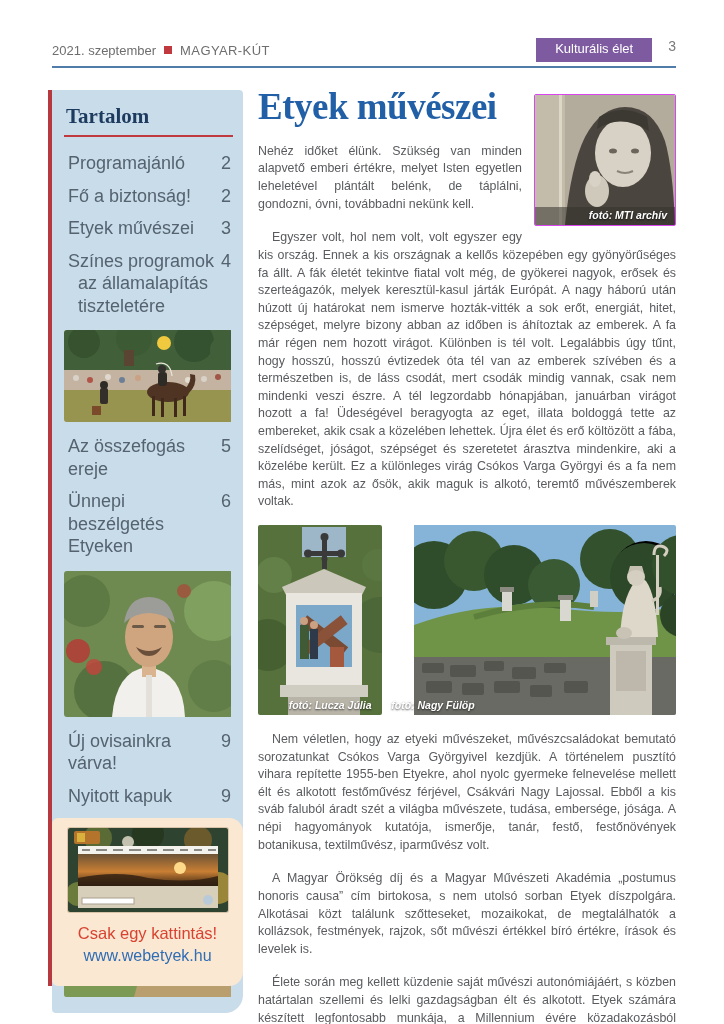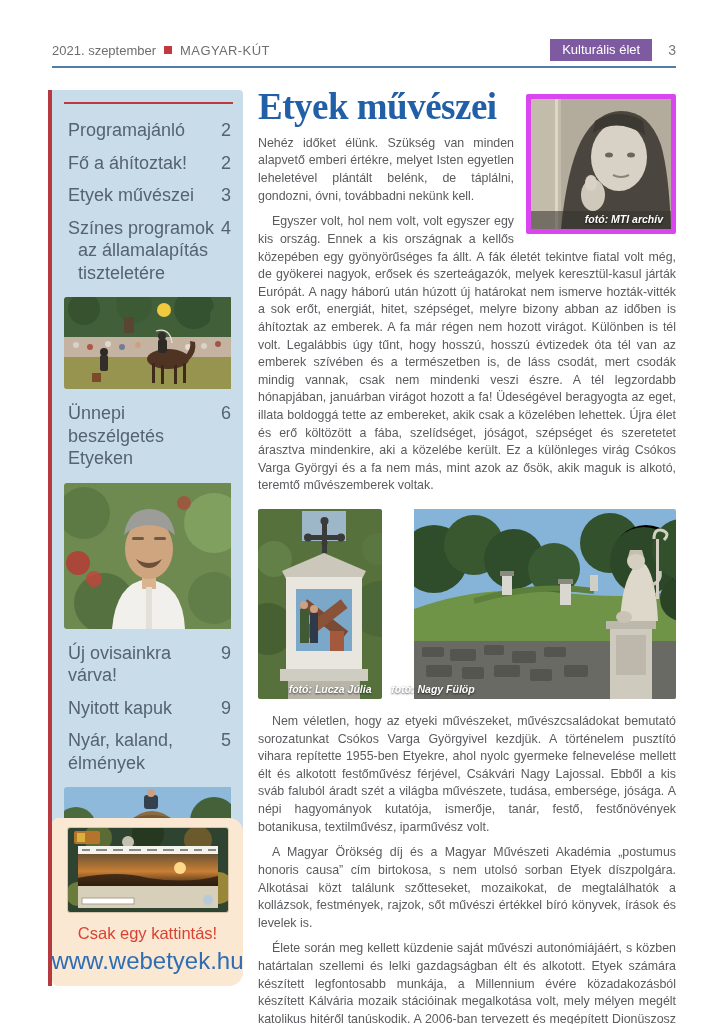--- a/index.html
+++ b/index.html
@@ -3,28 +3,28 @@
 <meta charset="utf-8">
 <style>
   html,body{margin:0;padding:0;}
   body{
     width:724px;height:1024px;position:relative;background:#ffffff;
     font-family:"Liberation Sans",sans-serif;color:#595b5e;overflow:hidden;
   }
   
   .header{
     position:absolute;left:52px;right:48px;top:38px;height:24px;
-    display:flex;align-items:center;font-size:13px;color:#6e6e6e;
+    display:flex;font-size:13px;color:#6e6e6e;
   }
   .header .hdr-left{display:flex;align-items:center;gap:8px;}
   .bullet{width:8px;height:8px;background:#c0393f;display:inline-block;}
   .pub-name{letter-spacing:.4px;}
   .hdr-spacer{flex:1;}
   .badge{
-    background:#7e5ba0;color:#fff;padding:3px 12px;font-size:13px;line-height:16px;
+    background:#7e5ba0;color:#fff;padding:3px 19px;font-size:13px;line-height:16px;
   }
   .page-num{margin-left:16px;color:#7a7a7a;font-size:14px;}
   .hdr-rule{
     position:absolute;left:52px;right:48px;top:66px;height:2px;background:#4f7ca9;
   }
   
   .red-bar{position:absolute;left:48px;top:90px;width:4px;height:896px;background:#b5393f;}
   .sidebar{position:absolute;left:52px;top:90px;width:191px;}
   .side-panel{
     background:#c9dcea;border-radius:0 4px 18px 4px;
@@ -45,43 +45,43 @@
   .side-photo{border-radius:3px;overflow:hidden;margin:8px 0;line-height:0;}
   .side-photo svg{display:block;}
   
   .promo{
     position:absolute;left:52px;top:818px;width:191px;height:168px;box-sizing:border-box;
     background:#fbe8d3;border-radius:6px 14px 14px 6px;
     display:flex;flex-direction:column;align-items:center;padding-top:10px;
   }
   .promo .shot{border-radius:2px;overflow:hidden;line-height:0;box-shadow:0 0 0 1px #d8c3a8;}
   .promo-line1{margin-top:12px;font-size:16.5px;color:#d94230;}
-  .promo-url{margin-top:4px;font-size:24px;color:#2f6db5;}
+  .promo-url{margin-top:4px;font-size:16px;color:#2f6db5;}
   
   .article{position:absolute;left:258px;top:88px;width:418px;}
   .art-title{
     font-family:"Liberation Serif",serif;font-weight:bold;font-size:37px;line-height:1.05;
     color:#215fa7;margin:0 0 8px 0;letter-spacing:-.5px;
   }
   .art-subtitle{
     font-family:"Liberation Serif",serif;font-size:23px;color:#45799f;margin:0 0 16px 0;
   }
   .portrait{
     float:right;width:140px;height:130px;margin:6px 0 8px 12px;position:relative;
-    border:5px solid #d946ef;border-radius:2px;overflow:hidden;line-height:0;
+    border:1px solid #d946ef;border-radius:2px;overflow:hidden;line-height:0;
   }
   .caption{
     position:absolute;bottom:5px;font-size:10.5px;font-style:italic;font-weight:bold;
     color:#fff;text-shadow:0 1px 2px rgba(0,0,0,.65);line-height:1;
   }
   .caption.right{right:8px;}
   .caption.left{left:9px;}
   .caption.center{left:50%;transform:translateX(-50%);white-space:nowrap;}
   .para{
-    font-size:12.4px;line-height:1.42;text-align:justify;margin:8px 0 2px 0;color:#595b5e;
+    font-size:12.4px;line-height:1.42;text-align:justify;margin:16px 0 2px 0;color:#595b5e;
   }
   .para.indent{text-indent:14px;}
   .photo-row{display:flex;gap:0;margin:12px 0 14px 0;justify-content:center;}
   .photo-row figure{margin:0;position:relative;border-radius:2px;overflow:hidden;line-height:0;}
   .clearfix::after{content:"";display:table;clear:both;}
 </style>
 </head>
 <body>
 
 <div class="header">
@@ -93,28 +93,29 @@
   <div class="hdr-spacer"></div>
   <span class="badge">Kulturális élet</span>
   <span class="page-num">3</span>
 </div>
 <div class="hdr-rule"></div>
 
 <div class="red-bar"></div>
 
 <div class="sidebar">
   <div class="side-panel">
+    <div class="toc-title">Tartalom</div>
     <div class="toc-rule"></div>
 
     <div class="toc-row">
       <span class="lbl">Programajánló</span>
       <span class="pg">2</span>
     </div>
     <div class="toc-row">
-      <span class="lbl">Fő a áhítoztak!</span>
+      <span class="lbl">Fő a biztonság!</span>
       <span class="pg">2</span>
     </div>
     <div class="toc-row">
       <span class="lbl">Etyek művészei</span>
       <span class="pg">3</span>
     </div>
     <div class="toc-row">
       <span class="lbl hang">Színes programok az államalapítás tiszteletére</span>
       <span class="pg">4</span>
     </div>
@@ -147,20 +148,24 @@
         <rect x="94" y="42" width="9" height="14" rx="3" fill="#2e2a26"></rect>
         <circle cx="98" cy="39" r="4" fill="#32302c"></circle>
         <path d="M92,34 q14,-4 16,12" stroke="#e8e4da" stroke-width="1.3" fill="none"></path>
         <rect x="36" y="58" width="8" height="16" rx="2" fill="#332e29"></rect>
         <circle cx="40" cy="55" r="4" fill="#2e2a26"></circle>
         <rect x="28" y="76" width="9" height="9" fill="#7a4a2a"></rect>
         <rect x="60" y="20" width="10" height="16" fill="#5a4432"></rect>
       </svg>
     </div>
 
+    <div class="toc-row">
+      <span class="lbl">Az összefogás ereje</span>
+      <span class="pg">5</span>
+    </div>
     <div class="toc-row">
       <span class="lbl">Ünnepi beszélgetés Etyeken</span>
       <span class="pg">6</span>
     </div>
 
     <div class="side-photo">
       <svg width="167" height="146" viewBox="0 0 167 146" xmlns="http://www.w3.org/2000/svg">
         <rect width="167" height="146" fill="#6f8a50"></rect>
         <circle cx="20" cy="30" r="26" fill="#5d7a44"></circle>
           <circle cx="150" cy="40" r="30" fill="#7fa05e"></circle>
@@ -377,16 +382,16 @@
         <path d="M240,30 q0,-12 10,-8 q6,3 0,9" stroke="#d5cfc2" stroke-width="3" fill="none"></path>
         <rect x="242" y="30" width="3" height="60" fill="#d5cfc2"></rect>
         <ellipse cx="210" cy="108" rx="8" ry="6" fill="#c9c3b6"></ellipse>
         <circle cx="268" cy="90" r="22" fill="#2c4426"></circle>
       </svg>
       <figcaption class="caption left">fotó: Nagy Fülöp</figcaption>
     </figure>
   </div>
 
   <p class="para indent">Nem véletlen, hogy az etyeki művészeket, művészcsaládokat bemutató sorozatunkat Csókos Varga Györgyivel kezdjük. A történelem pusztító vihara repítette 1955-ben Etyekre, ahol nyolc gyermeke felnevelése mellett élt és alkotott festőművész férjével, Csákvári Nagy Lajossal. Ebből a kis sváb faluból áradt szét a világba művészete, tudása, embersége, jósága. A népi hagyományok kutatója, ismerője, tanár, festő, festőnövények botanikusa, textilművész, iparművész volt.</p>
-  <p class="para indent">A Magyar Örökség díj és a Magyar Művészeti Akadémia „postumus honoris causa” cím birtokosa, s nem utolsó sorban Etyek díszpolgára. Alkotásai közt találunk szőtteseket, mozaikokat, de megtalálhatók a kollázsok, festmények, rajzok, sőt művészi értékkel bíró könyvek, írások és levelek is.</p>
+  <p class="para indent">A Magyar Örökség díj és a Magyar Művészeti Akadémia „postumus honoris causa” cím birtokosa, s nem utolsó sorban Etyek díszpolgára. Alkotásai közt találunk szőtteseket, mozaikokat, de megtalálhatók a kollázsok, festmények, rajzok, sőt művészi értékkel bíró értékre, írások és levelek is.</p>
   <p class="para indent">Élete során meg kellett küzdenie saját művészi autonómiájáért, s közben határtalan szellemi és lelki gazdagságban élt és alkotott. Etyek számára készített legfontosabb munkája, a Millennium évére közadakozásból készített Kálvária mozaik stációinak megalkotása volt, mely mélyen megélt katolikus hitéről tanúskodik. A 2006-ban tervezett és megépített Dionüszosz színház mozaikegyüttes a botpusztai Kolumbusz Gimnázium udvarán híven tükrözi Csókos Varga Györgyi és a görög szépség eszményének összetartozását.</p>
 
 </div>
 
 </body></html>

